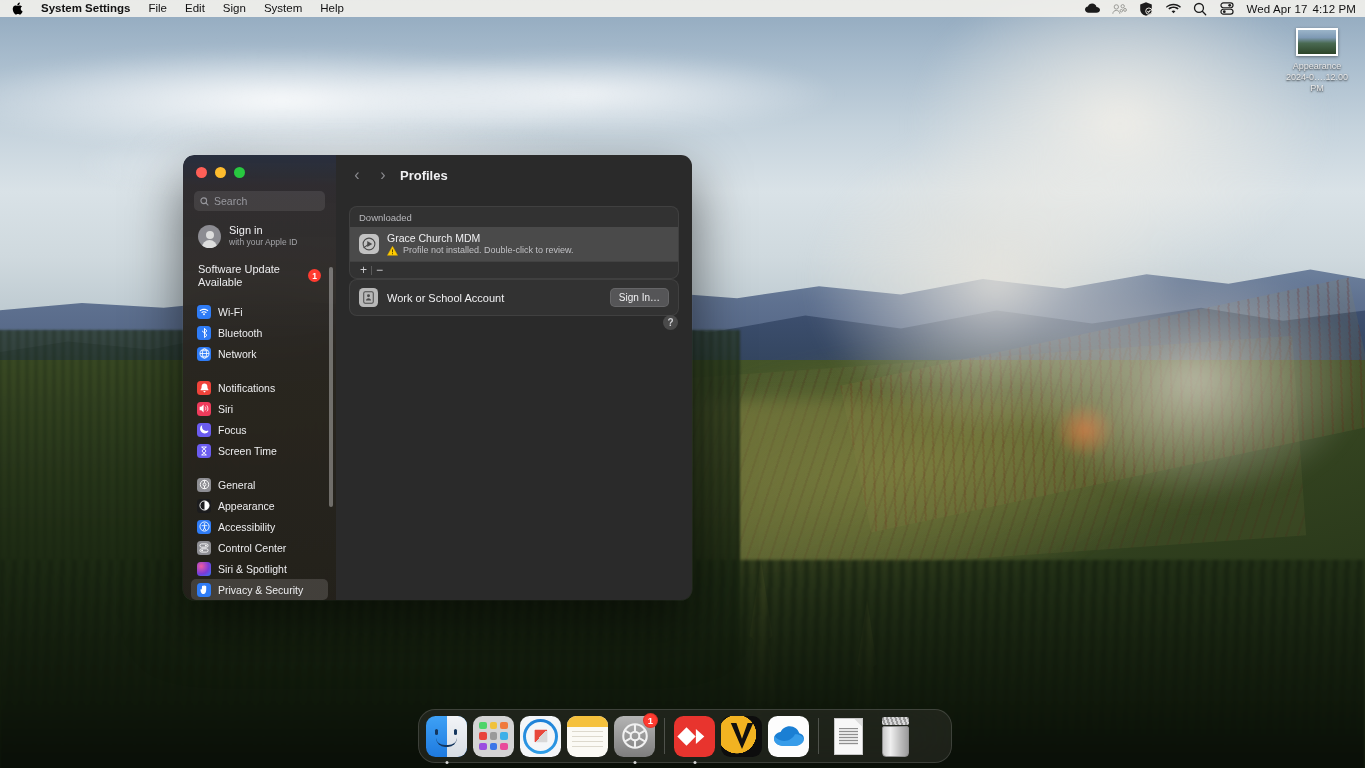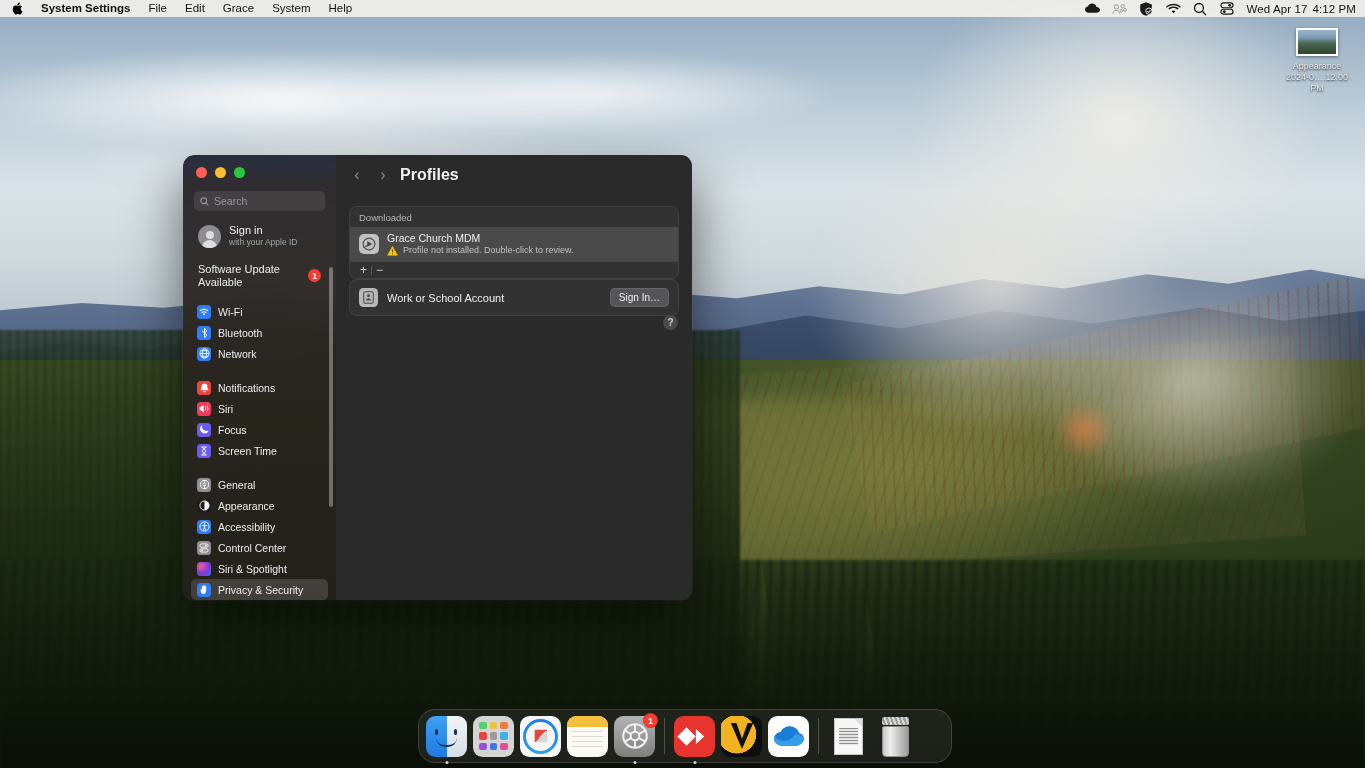--- a/index.html
+++ b/index.html
@@ -210,21 +210,21 @@
 
   
   #detail {
     flex:1; background:#2a2a2a; position:relative; padding:0;
   }
   .dt-header { display:flex; align-items:center; gap:0; height:40px; padding-left:8px; }
   .nav-arrow {
     width:26px; height:26px; display:flex; align-items:center; justify-content:center;
     color:#8a8a8e; font-size:16px; font-weight:300;
   }
-  .dt-title { font-size:16px; font-weight:bold; color:#f0f0f2; margin-left:4px;text-align:right; }
+  .dt-title { font-size:13px; font-weight:bold; color:#f0f0f2; margin-left:4px;text-align:right; }
 
   .card {
     margin:0 13px 0 13px; background:#323232; border-radius:8px;
     border:.5px solid rgba(255,255,255,.07);
   }
   .acct-row { display:flex; align-items:center; height:35px; padding:0 9px; gap:9px; }
   .acct-ico {
     width:19px; height:19px; border-radius:4.5px; background:#b8b8b8;
     display:flex; align-items:center; justify-content:center;
   }
@@ -310,21 +310,21 @@
 <div id="menubar">
   <div class="mb-left">
     <div class="mb-apple">
       <svg width="11" height="13" viewBox="0 0 14 17">
           <path fill="#000" d="M11.2 9c0-2 1.6-2.9 1.7-3-0.9-1.3-2.3-1.5-2.8-1.5-1.2-0.1-2.4 0.7-3 0.7-0.6 0-1.5-0.7-2.5-0.7-1.3 0-2.5 0.8-3.2 1.9C0.1 8.7 1.1 12.3 2.5 14.3c0.7 1 1.5 2.1 2.5 2 1 0 1.4-0.6 2.6-0.6 1.2 0 1.5 0.6 2.6 0.6 1.1 0 1.8-1 2.4-2 0.8-1.1 1.1-2.2 1.1-2.3C13.7 12 11.2 11 11.2 9z M9.3 3.2C9.8 2.5 10.2 1.5 10.1 0.5 9.2 0.6 8.1 1.2 7.5 1.9 7 2.5 6.5 3.6 6.6 4.5 7.6 4.6 8.7 4 9.3 3.2z"></path>
         </svg>
     </div>
     <div class="mb-item bold">System Settings</div>
     <div class="mb-item">File</div>
     <div class="mb-item">Edit</div>
-    <div class="mb-item">Grace</div>
+    <div class="mb-item">Sign</div>
     <div class="mb-item">System</div>
     <div class="mb-item">Help</div>
   </div>
   <div class="mb-right">
     <div class="mb-icon">
       <svg width="15" height="11" viewBox="0 0 18 12">
           <path fill="#1b1b1b" d="M4.3 11C1.9 11 0 9.3 0 7.2 0 5.3 1.5 3.7 3.5 3.5 4.2 1.5 6.2 0 8.6 0c2.6 0 4.8 1.8 5.2 4.2 2.3 0.1 4.2 1.7 4.2 3.5C18 9.6 16.1 11 13.7 11z"></path>
         </svg>
     </div>
     <div class="mb-icon">

